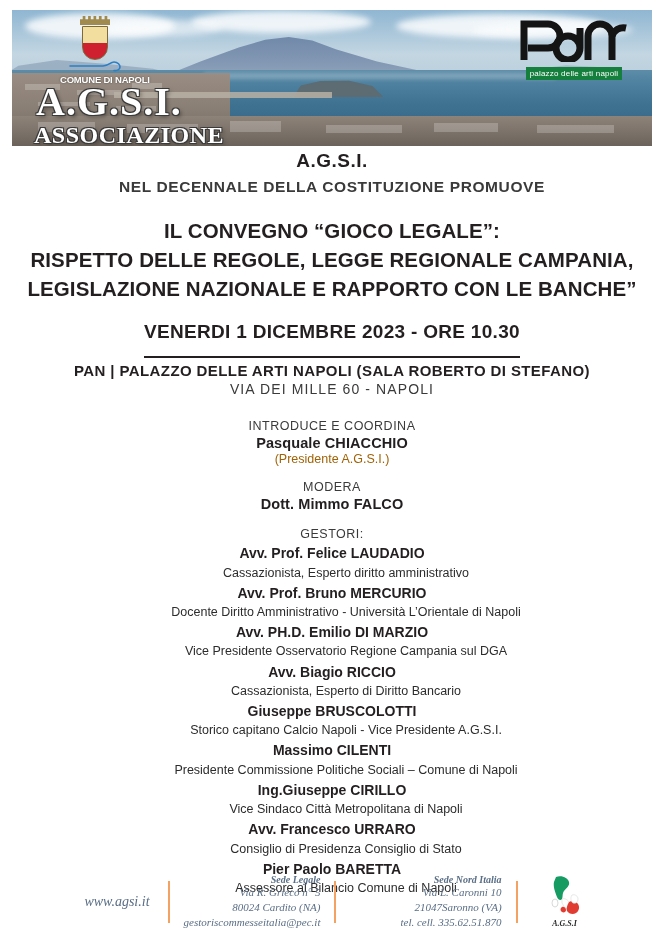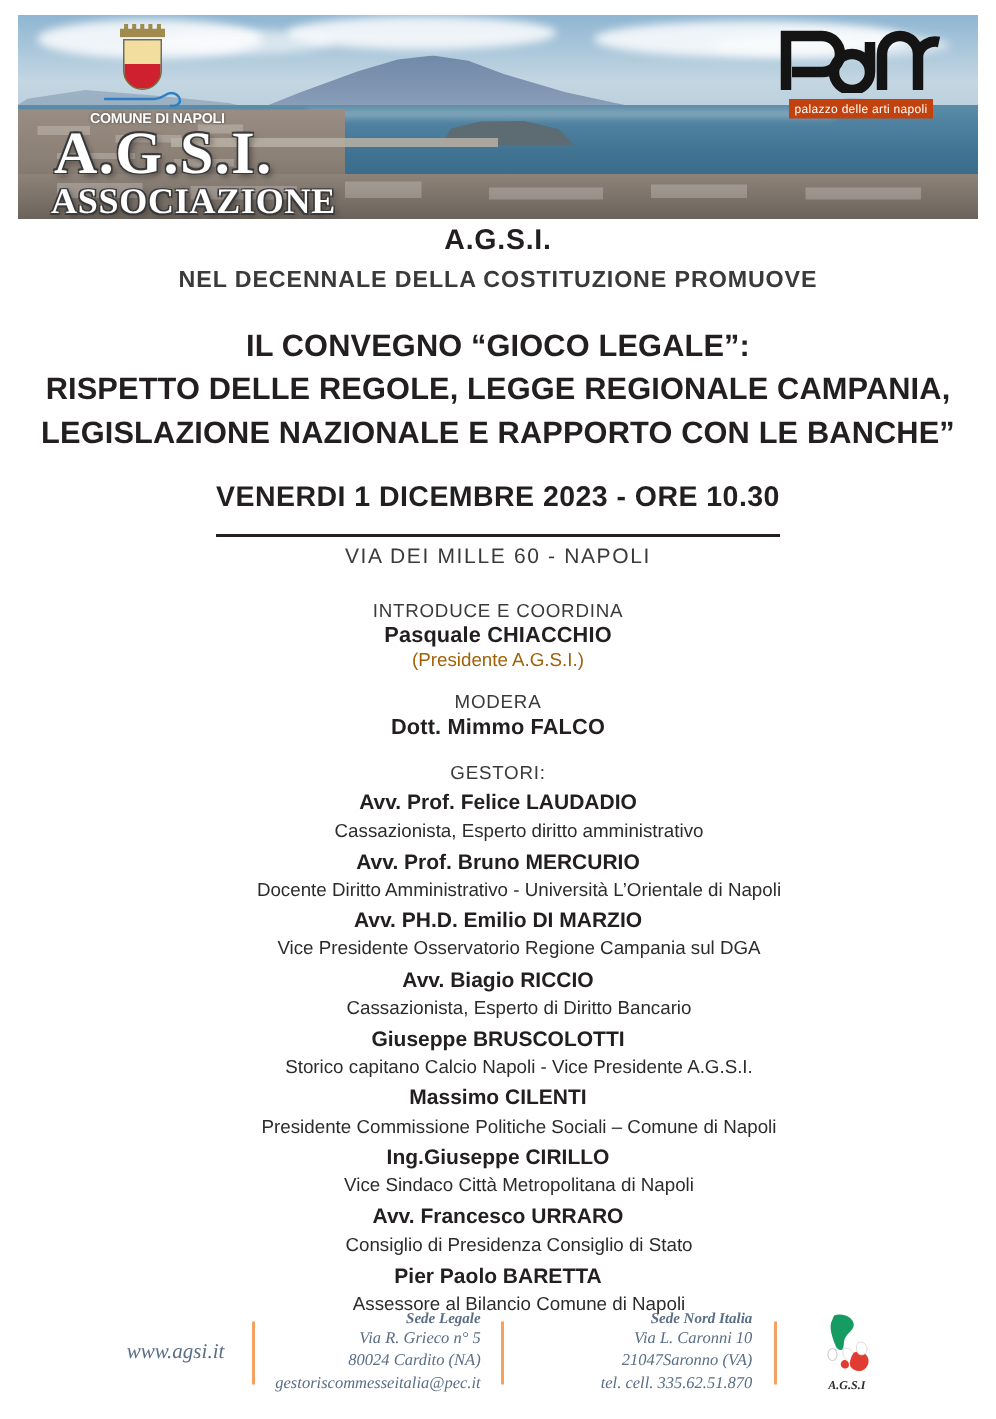--- a/index.html
+++ b/index.html
@@ -125,21 +125,21 @@
 
   
   .pan {
     position: absolute; right: 18px; top: 8px;
     width: 120px; text-align: center;
   }
   .pan-mark { height: 44px; }
   .pan-mark svg { display: block; margin: 0 auto; }
   .pan-sub {
     margin-top: 4px;
-    background: #c2410c; color: #ffffff;
+    background: #15803d; color: #ffffff;
     font-size: 8px; letter-spacing: .2px;
     padding: 2px 4px; display: inline-block;
     white-space: nowrap;
   }
 
   
   .banner-agsi {
     position: absolute; left: 24px; top: 72px;
     font-family: "Liberation Serif", serif;
     font-size: 40px; font-weight: 700; color: #ffffff;
@@ -324,20 +324,21 @@
   <div class="org-name">A.G.S.I.</div>
   <div class="promo-line">NEL DECENNALE DELLA COSTITUZIONE PROMUOVE</div>
 
   <div class="convegno">
     <div>IL CONVEGNO  “GIOCO LEGALE”:</div>
     <div>RISPETTO DELLE REGOLE, LEGGE REGIONALE CAMPANIA,</div>
     <div>LEGISLAZIONE NAZIONALE  E RAPPORTO CON LE BANCHE”</div>
   </div>
 
   <div><span class="date-line">VENERDI 1 DICEMBRE 2023 - ORE 10.30</span></div>
+  <div class="venue-line">PAN | PALAZZO DELLE ARTI NAPOLI (SALA ROBERTO DI STEFANO)</div>
   <div class="address-line">VIA DEI MILLE 60 - NAPOLI</div>
 
   <div>
     <div class="role-label">INTRODUCE E COORDINA</div>
     <div class="person-name">Pasquale CHIACCHIO</div>
     <div class="person-role">(Presidente A.G.S.I.)</div>
   </div>
 
   <div class="block-gap"></div>
 

